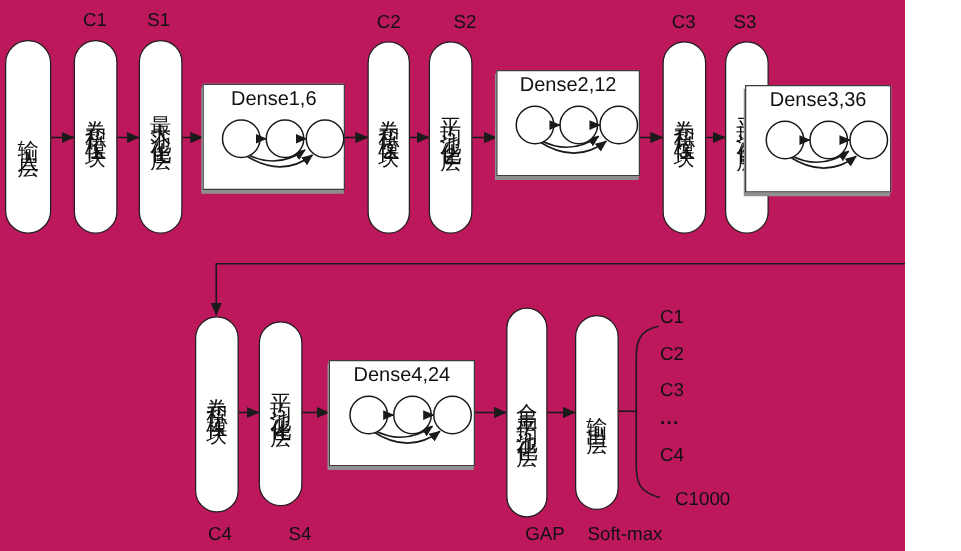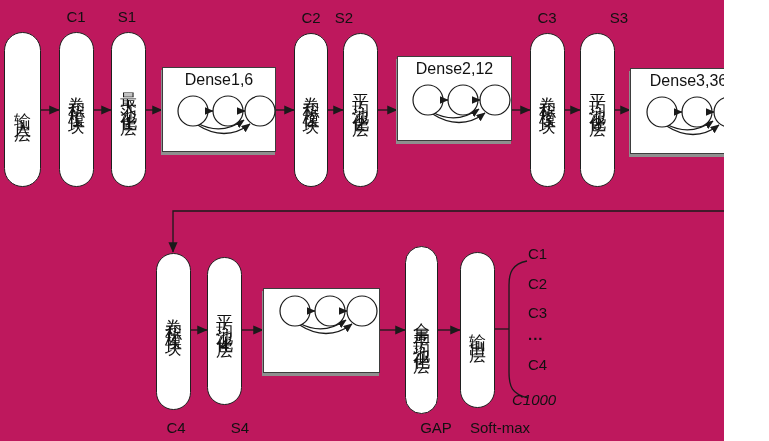--- a/index.html
+++ b/index.html
@@ -59,23 +59,23 @@
     <path class="wire" d="M242 330 H263" marker-end="url(#ah)"></path>
     <path class="wire" d="M380 330 H405" marker-end="url(#ah)"></path>
     <path class="wire" d="M438 330 H460" marker-end="url(#ah)"></path>
     <path class="wire" d="M495 329 H509"></path>
     <path class="wire" d="M527 261 C512 264 509 273 509 285 L509 372 C509 387 512 394 528 398"></path>
   </svg>
 
   <div class="tag" style="left:56px;top:8px;width:40px;">C1</div>
   <div class="tag" style="left:107px;top:8px;width:40px;">S1</div>
   <div class="tag" style="left:291px;top:9px;width:40px;">C2</div>
-  <div class="tag" style="left:324px;top:9px;width:40px;">S2</div>
+  <div class="tag" style="left:352px;top:9px;width:40px;">S2</div>
   <div class="tag" style="left:527px;top:9px;width:40px;">C3</div>
-  <div class="tag" style="left:599px;top:9px;width:40px;">S3</div>
+  <div class="tag" style="left:576px;top:9px;width:40px;">S3</div>
 
   <div class="pill" style="left:4px;top:32px;width:37px;height:155px;">
     <span class="vtext">输入层</span>
   </div>
   <div class="pill" style="left:59px;top:32px;width:35px;height:155px;">
     <span class="vtext">卷积模块1</span>
   </div>
   <div class="pill" style="left:111px;top:32px;width:35px;height:155px;">
     <span class="vtext">最大池化层1</span>
   </div>
@@ -109,40 +109,41 @@
     <svg class="dsvg" width="114" height="56" viewBox="0 0 114 56">
       <path class="wire" d="M34 33 Q58 46 81 30" marker-end="url(#ah2)"></path>
       <path class="wire" d="M33 34 Q62 53 87 34" marker-end="url(#ah2)"></path>
       <circle class="node" cx="30" cy="21" r="15"></circle>
       <circle class="node" cx="65" cy="21" r="15"></circle>
       <circle class="node" cx="97" cy="21" r="15"></circle>
       <path class="wire" d="M44 21 H50" marker-end="url(#ah2)"></path>
       <path class="wire" d="M78 21 H82" marker-end="url(#ah2)"></path>
     </svg>
   </div>
-  <div class="dense" style="left:630px;top:68px;width:117px;height:86px;">
+  <div class="dense" style="left:596px;top:68px;width:117px;height:86px;">
     <div class="dlabel">Dense3,36</div>
     <svg class="dsvg" width="114" height="56" viewBox="0 0 114 56">
       <path class="wire" d="M34 33 Q58 46 81 30" marker-end="url(#ah2)"></path>
       <path class="wire" d="M33 34 Q62 53 87 34" marker-end="url(#ah2)"></path>
       <circle class="node" cx="30" cy="21" r="15"></circle>
       <circle class="node" cx="65" cy="21" r="15"></circle>
       <circle class="node" cx="97" cy="21" r="15"></circle>
       <path class="wire" d="M44 21 H50" marker-end="url(#ah2)"></path>
       <path class="wire" d="M78 21 H82" marker-end="url(#ah2)"></path>
     </svg>
   </div>
 
   <div class="pill" style="left:156px;top:253px;width:35px;height:157px;">
     <span class="vtext">卷积模块4</span>
   </div>
   <div class="pill" style="left:207px;top:257px;width:35px;height:148px;">
     <span class="vtext">平均池化层4</span>
   </div>
   <div class="dense" style="left:263px;top:288px;width:117px;height:85px;">
+    <div class="dlabel">Dense4,24</div>
     <svg class="dsvg" width="114" height="56" viewBox="0 0 114 56">
       <path class="wire" d="M34 33 Q58 46 81 30" marker-end="url(#ah2)"></path>
       <path class="wire" d="M33 34 Q62 53 87 34" marker-end="url(#ah2)"></path>
       <circle class="node" cx="30" cy="21" r="15"></circle>
       <circle class="node" cx="65" cy="21" r="15"></circle>
       <circle class="node" cx="97" cy="21" r="15"></circle>
       <path class="wire" d="M44 21 H50" marker-end="url(#ah2)"></path>
       <path class="wire" d="M78 21 H82" marker-end="url(#ah2)"></path>
     </svg>
   </div>
@@ -156,15 +157,15 @@
   <div class="tag" style="left:156px;top:419px;width:40px;">C4</div>
   <div class="tag" style="left:220px;top:419px;width:40px;">S4</div>
   <div class="tag" style="left:411px;top:419px;width:50px;">GAP</div>
   <div class="tag" style="left:450px;top:419px;width:80px;text-align:right;">Soft-max</div>
 
   <div class="cls" style="left:528px;top:245px;">C1</div>
   <div class="cls" style="left:528px;top:275px;">C2</div>
   <div class="cls" style="left:528px;top:304px;">C3</div>
   <div class="cls dots" style="left:528px;top:326px;">...</div>
   <div class="cls" style="left:528px;top:356px;">C4</div>
-  <div class="cls" style="left:512px;top:391px;font-style:italic;">C1000</div>
+  <div class="cls" style="left:540px;top:391px;">C1000</div>
 
 </div>
 
 </body></html>

